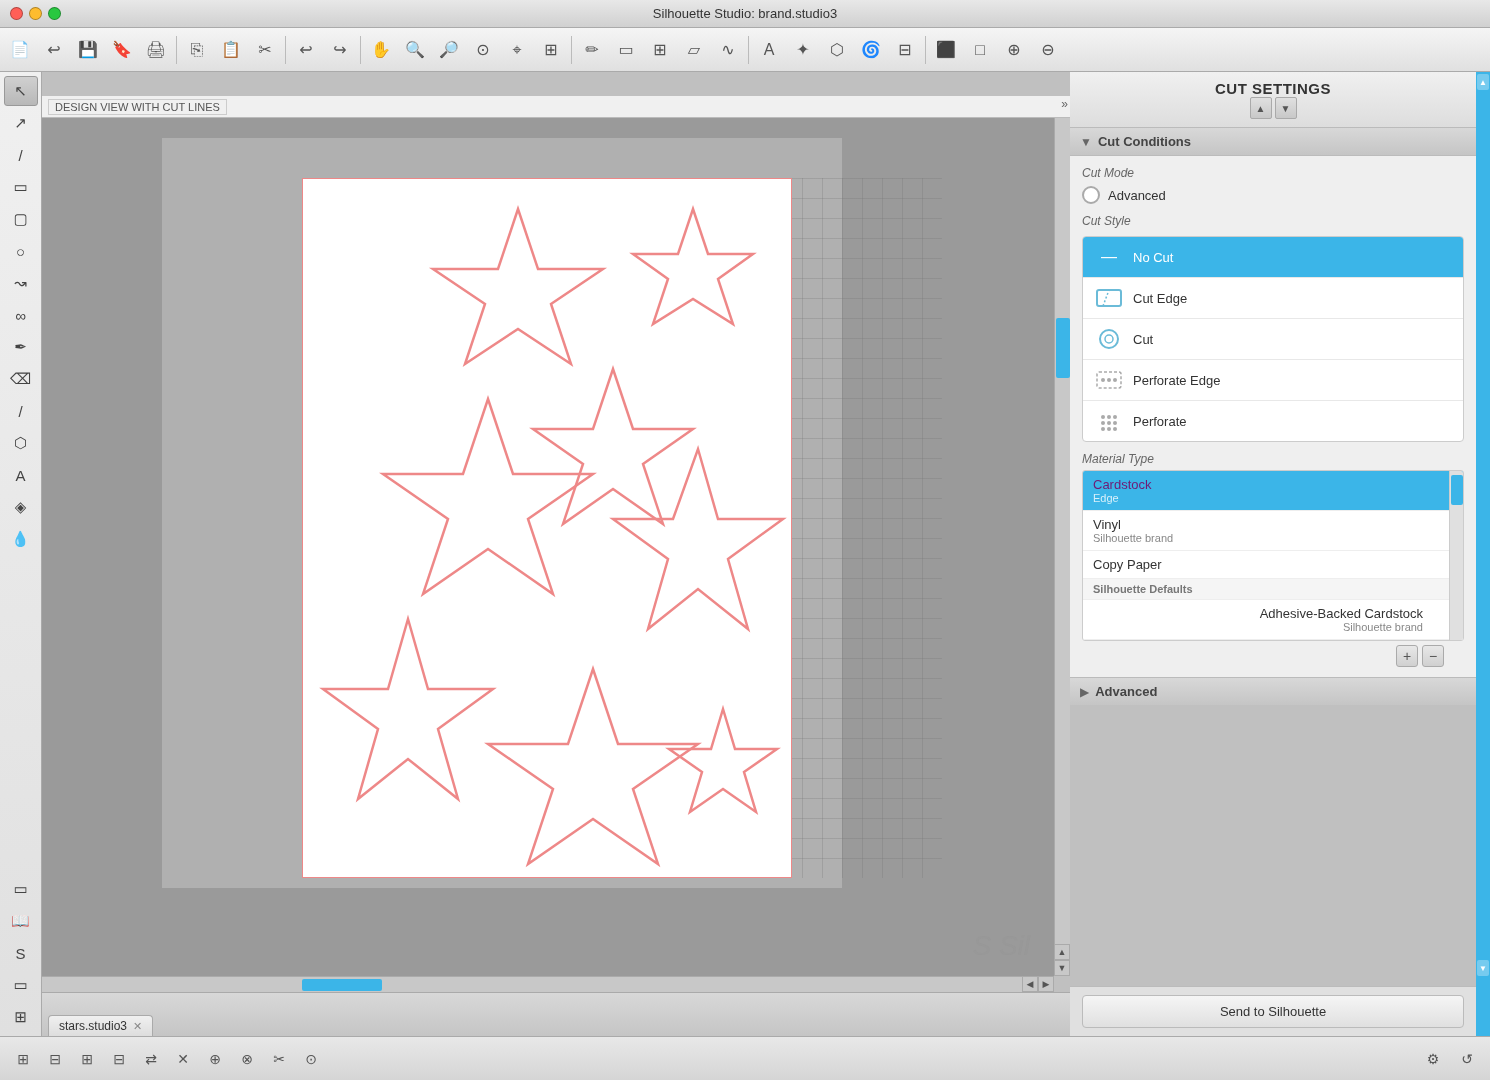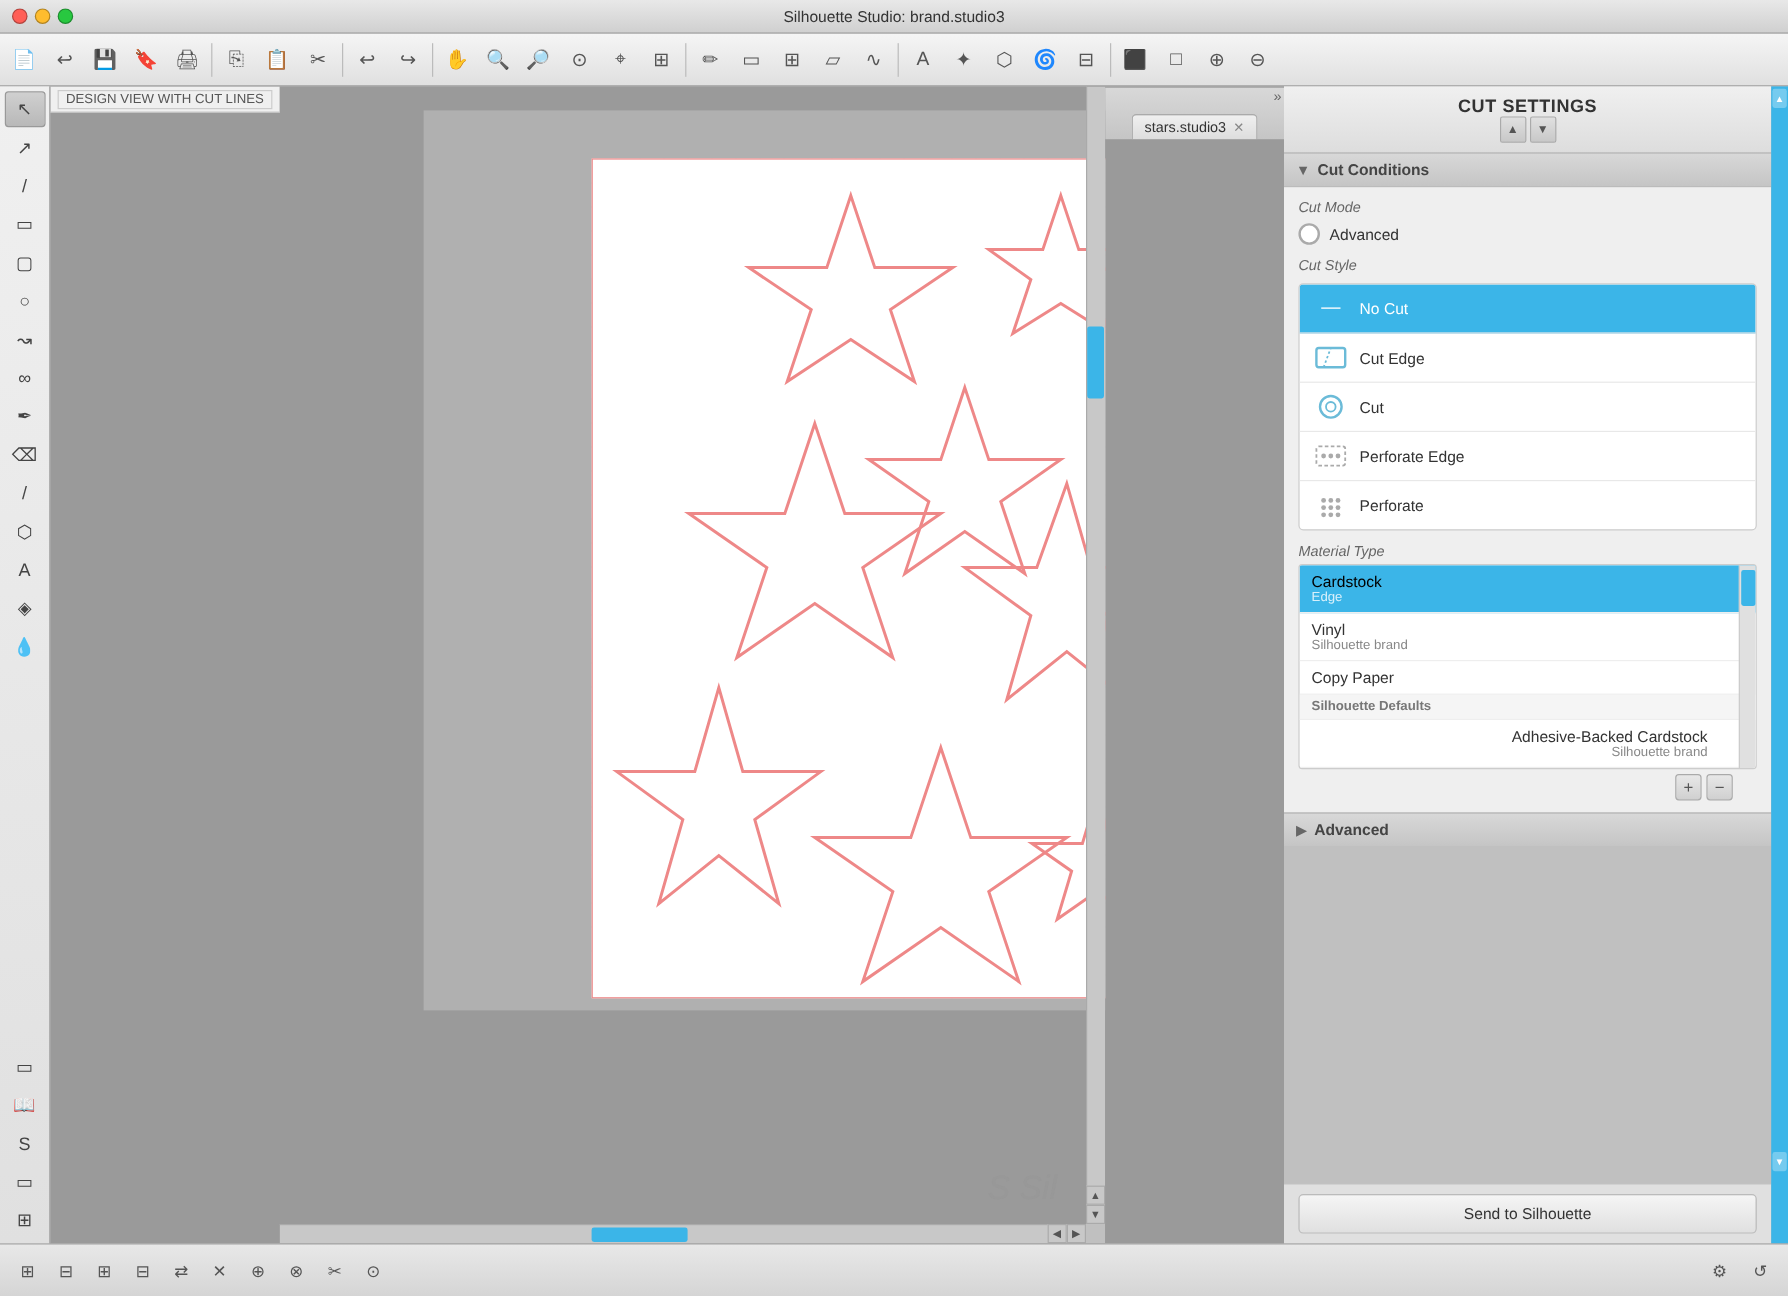--- a/index.html
+++ b/index.html
@@ -103,21 +103,22 @@
     }
     .left-tool-btn.active { background: linear-gradient(to bottom, #d0d0d0, #b8b8b8); border-color: #999; }
 
     
     .canvas-area {
       flex: 1;
       background: #9a9a9a;
       position: relative;
       overflow: hidden;
       display: flex;
-      flex-direction: row;
+      flex-direction: column;
+      margin-top: 24px;
     }
     .canvas-label-bar {
       height: 22px;
       background: #f0f0f0;
       border-bottom: 1px solid #bbb;
       display: flex;
       align-items: center;
       padding: 0 6px;
       gap: 8px;
     }
@@ -389,21 +390,21 @@
       overflow: hidden;
       position: relative;
     }
     .material-item {
       padding: 6px 10px;
       cursor: pointer;
       border-bottom: 1px solid #eee;
     }
     .material-item:last-child { border-bottom: none; }
     .material-item.selected { background: #3bb5e8; }
-    .material-item.selected .mat-name { color: #000000; }
+    .material-item.selected .mat-name { color: #701a75; }
     .material-item.selected .mat-sub { color: rgba(255,255,255,0.8); }
     .material-item.group-header {
       background: #f5f5f5;
       padding: 4px 10px;
     }
     .mat-name { font-size: 13px; color: #333; font-weight: 500; }
     .mat-sub { font-size: 11px; color: #888; }
     .mat-group-name { font-size: 11px; color: #777; font-weight: 600; }
     .material-scrollbar {
       position: absolute;
@@ -468,21 +469,21 @@
       font-weight: 500;
     }
 
     
     .tab-bar {
       height: 44px;
       background: linear-gradient(to bottom, #d8d8d8, #c5c5c5);
       border-top: 1px solid #aaa;
       display: flex;
       align-items: flex-end;
-      padding: 0 22px;
+      padding: 0 6px;
     }
     .tab-item {
       padding: 3px 10px;
       background: linear-gradient(to bottom, #f0f0f0, #ddd);
       border: 1px solid #aaa;
       border-bottom: none;
       border-radius: 4px 4px 0 0;
       font-size: 12px;
       color: #333;
       cursor: pointer;

